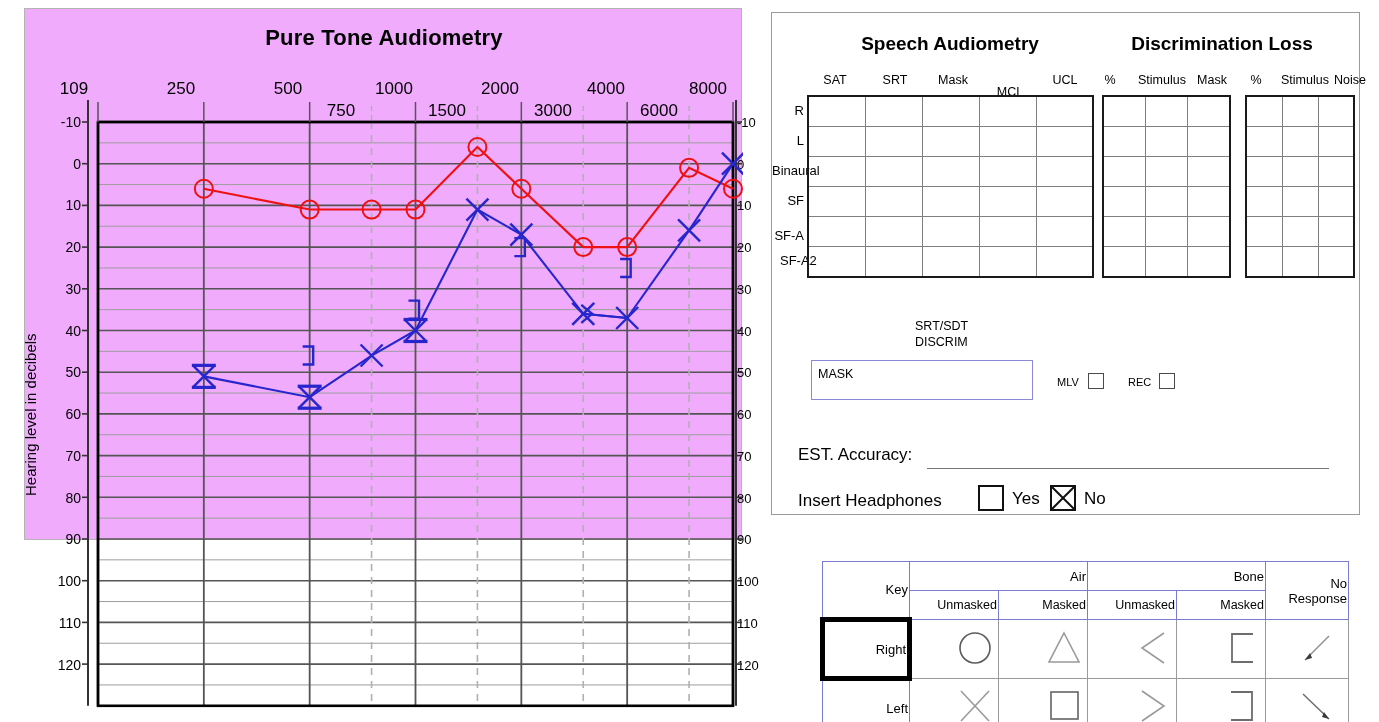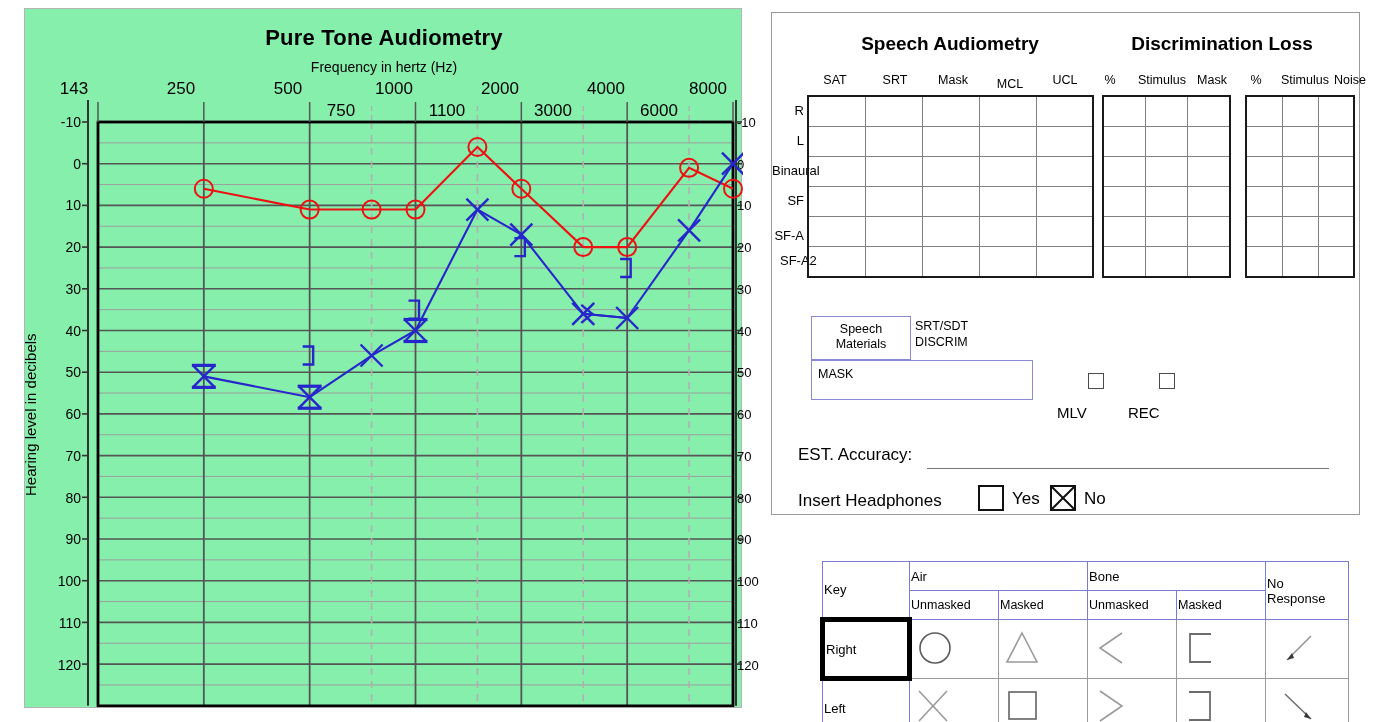--- a/index.html
+++ b/index.html
@@ -1,21 +1,21 @@
 <!DOCTYPE html>
 <html><head>
 <meta charset="utf-8">
 <style>
   html,body{margin:0;padding:0;background:#ffffff;}
   body{width:1379px;height:722px;position:relative;
        font-family:"Liberation Sans",sans-serif;color:#000;}
 
   
-  #audiogram-panel{position:absolute;left:24px;top:8px;width:718px;height:700px;
-      border:1px solid #b4b4b4;background:#86efac;box-sizing:border-box;}
+  #audiogram-panel{position:absolute;left:24px;top:8px;width:718px;height:532px;
+      border:1px solid #b4b4b4;background:#f0abfc;box-sizing:border-box;}
   #chart-title{position:absolute;left:0;top:16px;width:718px;text-align:center;
       font-size:22px;font-weight:bold;letter-spacing:0.2px;}
   #freq-axis-label{position:absolute;left:0;top:50px;width:718px;text-align:center;
       font-size:14px;}
 
   .xtick-top{position:absolute;top:70px;font-size:17px;text-align:center;
       transform:translateX(-50%);white-space:nowrap;}
   .xtick-low{position:absolute;top:92px;font-size:17px;text-align:center;
       transform:translateX(-50%);white-space:nowrap;}
 
@@ -43,56 +43,55 @@
 
   table.grid{position:absolute;border-collapse:collapse;table-layout:fixed;}
   table.grid td{border:1px solid #808080;height:29px;padding:0;}
   table.grid{border:2px solid #1a1a1a;}
 
   .bluebox{position:absolute;border:1px solid #8a8ad8;box-sizing:border-box;
       font-size:12.5px;}
   .bluebox .ctr{text-align:center;line-height:15px;padding-top:5px;}
   .bluebox .lft{text-align:left;padding:6px 0 0 6px;}
 
-  .sidetxt{position:absolute;font-size:15px;white-space:nowrap;margin-top:28px;}
+  .sidetxt{position:absolute;font-size:11px;white-space:nowrap;}
   .chk{position:absolute;border:1.5px solid #4a4a4a;box-sizing:border-box;}
   .chk-big{position:absolute;border:2.5px solid #111;box-sizing:border-box;}
 
   #est-label{position:absolute;left:26px;top:432px;font-size:17px;}
   #est-line{position:absolute;left:155px;top:455px;width:402px;height:0;
       border-top:1.5px solid #777;}
   #ins-label{position:absolute;left:26px;top:478px;font-size:17px;}
   .yn{position:absolute;font-size:17px;}
 
   
   #key-panel{position:absolute;left:820px;top:561px;width:529px;height:158px;}
   table#key-table{border-collapse:collapse;table-layout:fixed;width:529px;
       font-size:12.5px;}
-  table#key-table td{border:1px solid #7b7bd4;text-align:left;vertical-align:middle;}
+  table#key-table td{border:1px solid #7b7bd4;text-align:right;vertical-align:middle;}
   table#key-table td.sym{border:1px solid #9a9a9a;height:52px;}
   .kh{font-size:13px;}
 </style>
 </head>
 <body>
 
 <div id="audiogram-panel">
   <div id="chart-title">Pure Tone Audiometry</div>
-  <div id="freq-axis-label">Frequency in hertz (Hz)</div>
   <div id="ylabel">Hearing level in decibels</div>
 
-  <div class="xtick-top" style="left:49px">143</div>
+  <div class="xtick-top" style="left:49px">109</div>
   <div class="xtick-top" style="left:156px">250</div>
   <div class="xtick-top" style="left:263px">500</div>
   <div class="xtick-top" style="left:369px">1000</div>
   <div class="xtick-top" style="left:475px">2000</div>
   <div class="xtick-top" style="left:581px">4000</div>
   <div class="xtick-top" style="left:683px">8000</div>
 
   <div class="xtick-low" style="left:316px">750</div>
-  <div class="xtick-low" style="left:422px">1100</div>
+  <div class="xtick-low" style="left:422px">1500</div>
   <div class="xtick-low" style="left:528px">3000</div>
   <div class="xtick-low" style="left:634px">6000</div>
 
   <div class="ytick-left" style="left:18px;top:113px;width:38px">-10</div>
   <div class="ytick-left" style="left:18px;top:155px;width:38px">0</div>
   <div class="ytick-left" style="left:18px;top:196px;width:38px">10</div>
   <div class="ytick-left" style="left:18px;top:238px;width:38px">20</div>
   <div class="ytick-left" style="left:18px;top:280px;width:38px">30</div>
   <div class="ytick-left" style="left:18px;top:322px;width:38px">40</div>
   <div class="ytick-left" style="left:18px;top:363px;width:38px">50</div>
@@ -262,21 +261,21 @@
   </svg>
 </div>
 
 <div id="speech-panel">
   <div class="panel-h" id="discrim-h">Discrimination Loss</div>
   <div class="panel-h" id="speech-h">Speech Audiometry</div>
 
   <div class="colhdr" style="left:63px;top:60px">SAT</div>
   <div class="colhdr" style="left:123px;top:60px">SRT</div>
   <div class="colhdr" style="left:181px;top:60px">Mask</div>
-  <div class="colhdr" style="left:238px;top:64px">MCL</div>
+  <div class="colhdr" style="left:238px;top:72px">MCL</div>
   <div class="colhdr" style="left:293px;top:60px">UCL</div>
 
   <div class="colhdr" style="left:338px;top:60px">%</div>
   <div class="colhdr" style="left:390px;top:60px">Stimulus</div>
   <div class="colhdr" style="left:440px;top:60px">Mask</div>
 
   <div class="colhdr" style="left:484px;top:60px">%</div>
   <div class="colhdr" style="left:533px;top:60px">Stimulus</div>
   <div class="colhdr" style="left:578px;top:60px">Noise</div>
 
@@ -395,26 +394,20 @@
           <td></td>
         </tr>
         <tr>
           <td></td>
           <td></td>
           <td></td>
         </tr>
       </tbody>
     </table>
 
-  <div class="bluebox" style="left:39px;top:303px;width:100px;height:44px">
-    <div class="ctr">
-      <div>Speech</div>
-      <div>Materials</div>
-    </div>
-  </div>
   <div style="position:absolute;left:143px;top:305px;font-size:12.5px;line-height:16px">
     <div>SRT/SDT</div>
     <div>DISCRIM</div>
   </div>
   <div class="bluebox" style="left:39px;top:347px;width:222px;height:40px">
     <div class="lft">MASK</div>
   </div>
 
   <div class="sidetxt" style="left:285px;top:363px">MLV</div>
   <div class="chk" style="left:316px;top:360px;width:16px;height:16px"></div>

